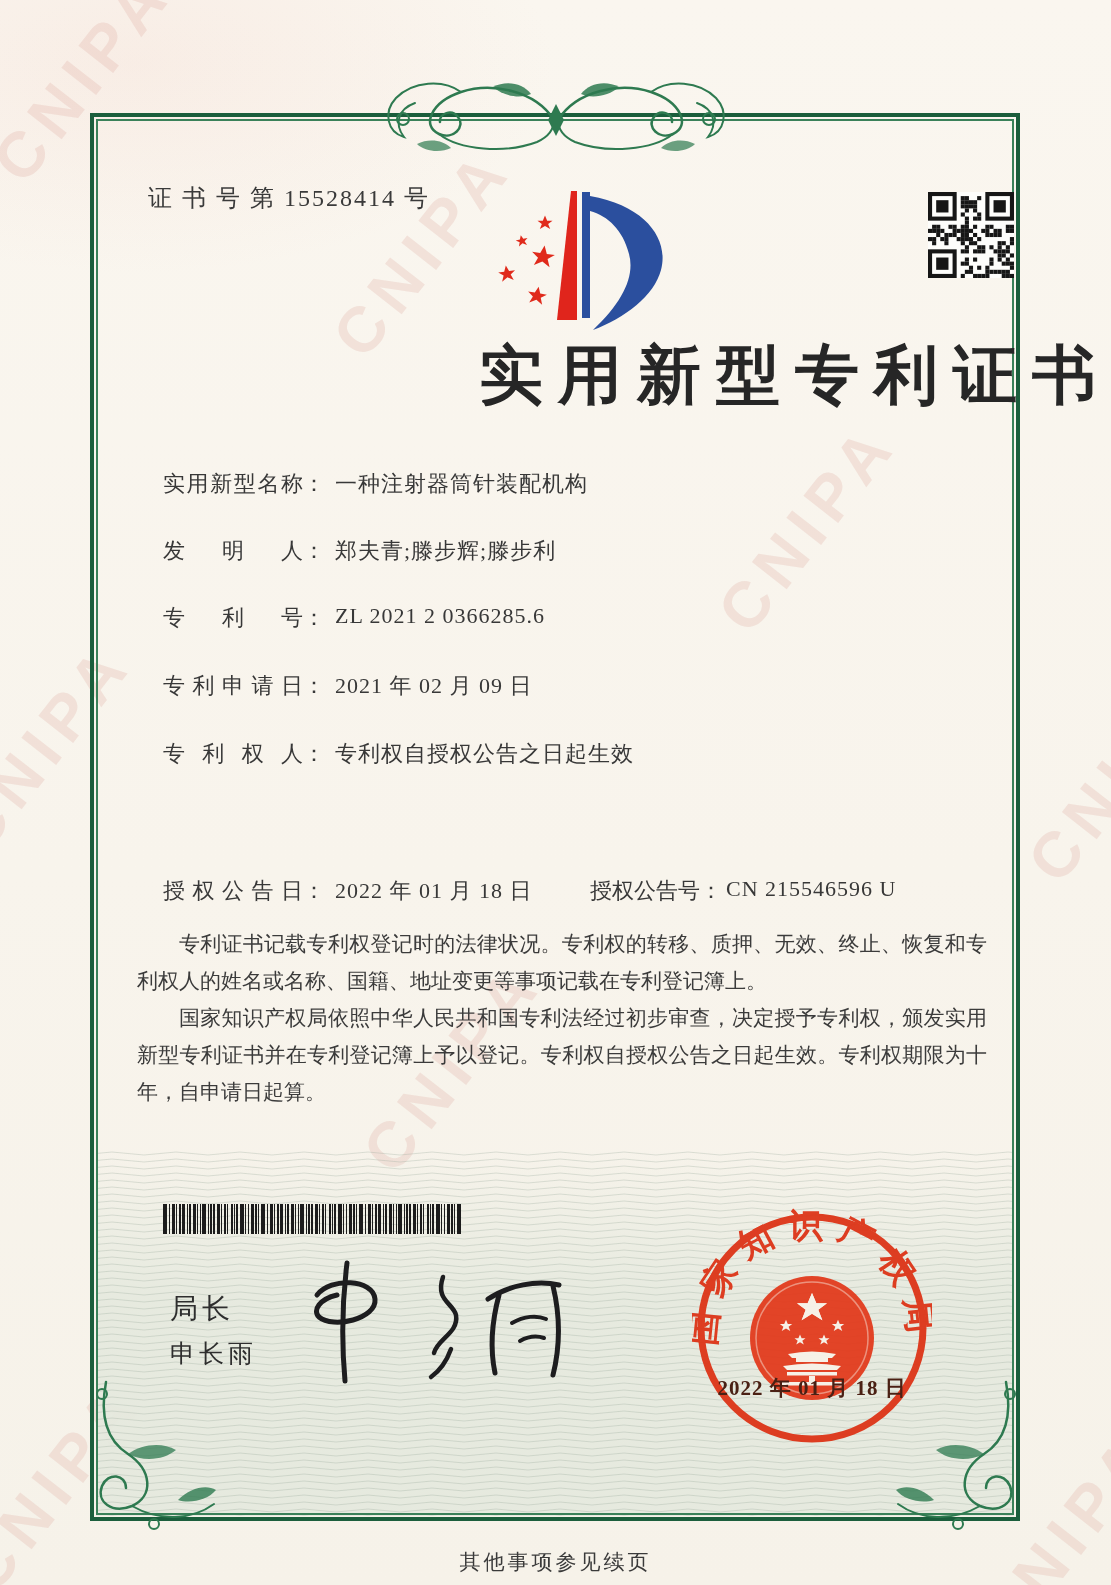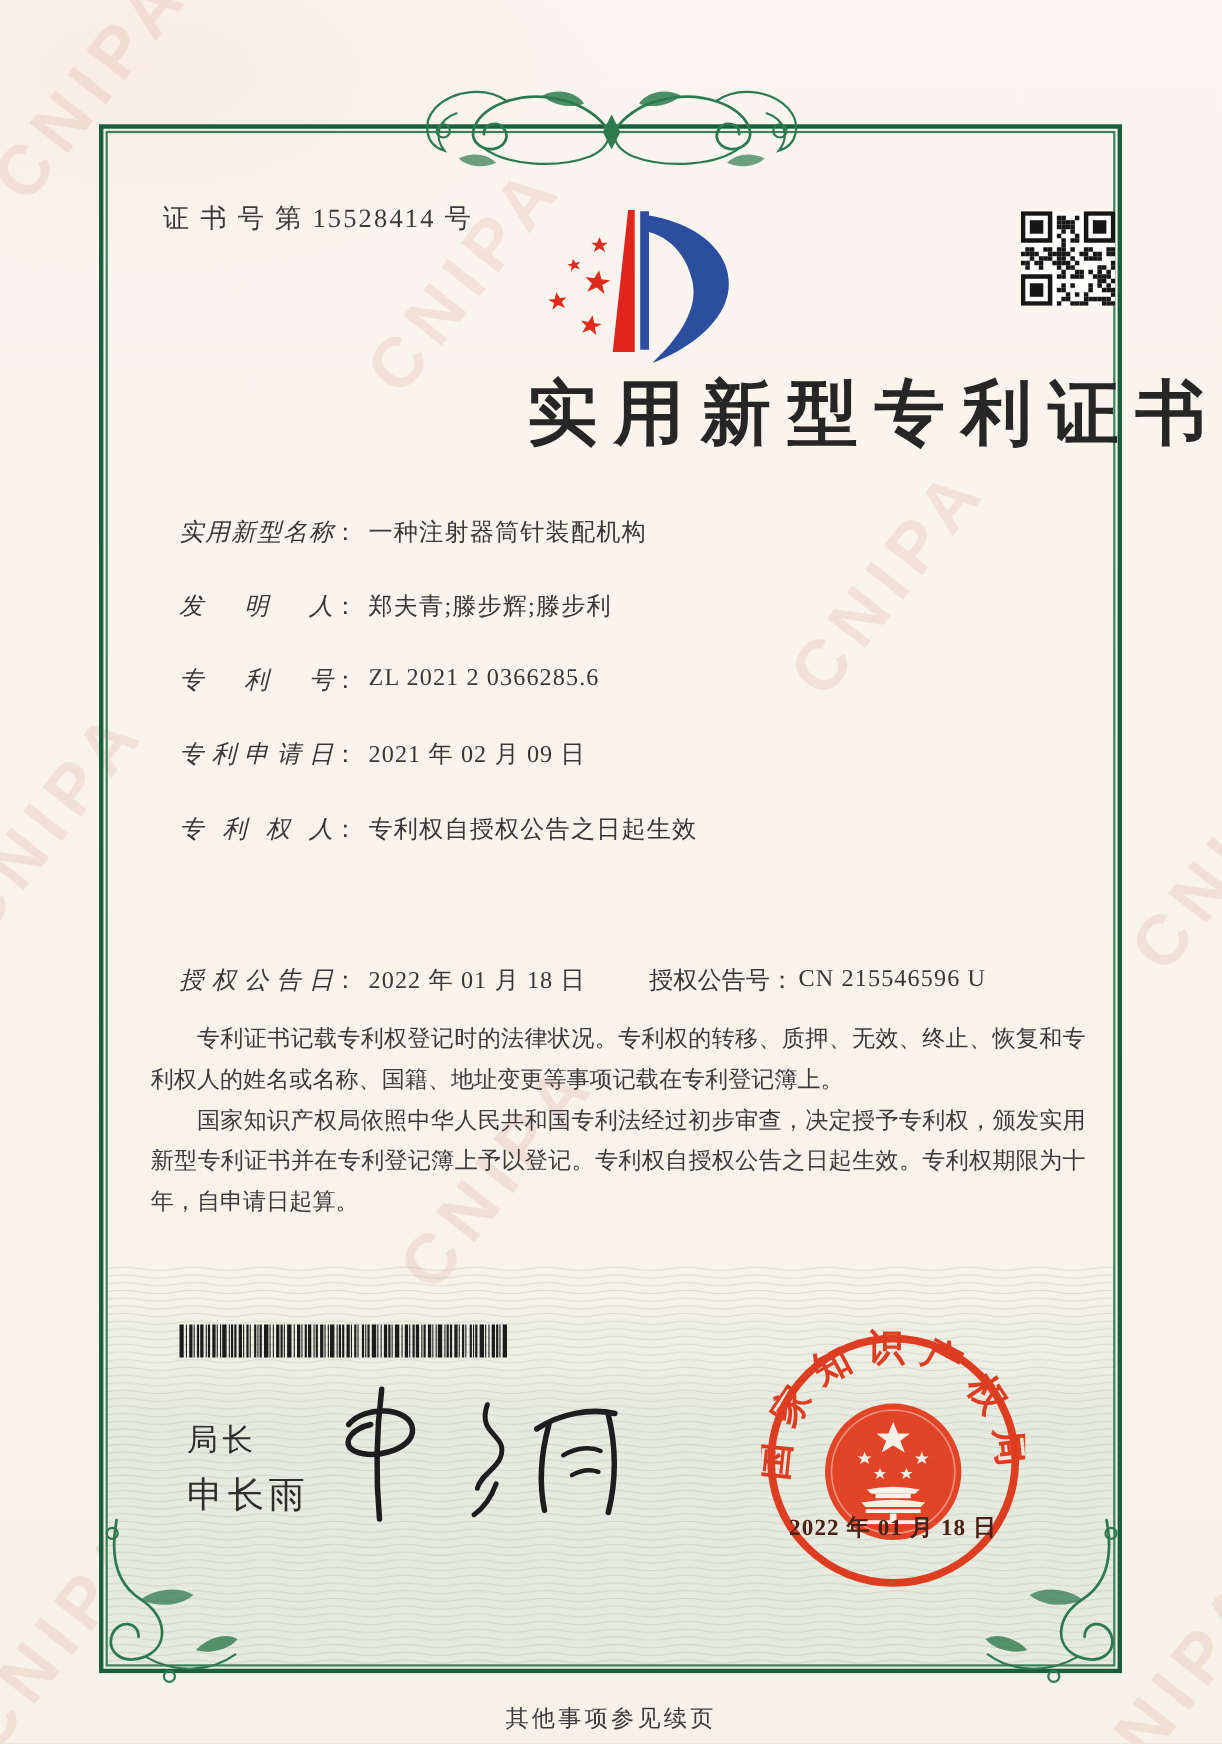--- a/index.html
+++ b/index.html
@@ -37,35 +37,35 @@
   
   .cert-no{position:absolute;left:148px;top:182px;font-size:24px;letter-spacing:2px;color:#3a3a3a;}
   .logo{position:absolute;left:455px;top:178px;}
   .qr{position:absolute;left:928px;top:192px;}
   .title{
     position:absolute;left:0;top:332px;width:100%;text-align:right;
     font-size:64px;font-weight:700;letter-spacing:15px;text-indent:15px;color:#262626;
   }
   
   .row{position:absolute;left:163px;font-size:22px;color:#383838;white-space:nowrap;}
-  .lbl{display:inline-block;width:140px;text-align:justify;text-align-last:justify;vertical-align:top;font-style:italic;}
+  .lbl{display:inline-block;width:140px;text-align:justify;text-align-last:justify;vertical-align:top;}
   .colon{display:inline-block;vertical-align:top;}
   .val{display:inline-block;margin-left:10px;vertical-align:top;letter-spacing:1px;text-align:center;}
   .val2{white-space:normal;line-height:38px;margin-top:0;}
   .grant-no{position:absolute;left:427px;top:0;}
   
   .body-text{
     position:absolute;left:137px;top:926px;width:850px;
     font-size:21px;line-height:37px;color:#3b3b3b;text-align:justify;
   }
   .body-text p{margin:0;text-indent:2em;}
   
   .barcode{position:absolute;left:163px;top:1203px;}
   .sig-title{position:absolute;left:170px;top:1290px;font-family:Liberation Mono, monospace;font-size:28px;letter-spacing:4px;color:#2e2e2e;}
-  .sig-name{position:absolute;left:170px;top:1337px;font-family:"Liberation Sans","DejaVu Sans",sans-serif;font-size:33px;letter-spacing:4px;color:#2e2e2e;}
+  .sig-name{position:absolute;left:170px;top:1337px;font-family:"Liberation Sans","DejaVu Sans",sans-serif;font-size:25px;letter-spacing:4px;color:#2e2e2e;}
   .signature{position:absolute;left:285px;top:1255px;}
   .seal{position:absolute;left:692px;top:1208px;opacity:.94;}
   .seal-date{
     position:absolute;left:692px;top:1374px;width:240px;text-align:center;
     font-size:21px;font-weight:700;letter-spacing:1px;color:#4a2014;z-index:5;
   }
   .page-num{position:absolute;left:0;top:1481px;width:100%;text-align:center;font-size:19px;letter-spacing:3px;color:#444;}
   .cont-note{position:absolute;left:0;top:1548px;width:100%;text-align:center;font-size:21px;letter-spacing:3px;color:#3a3a3a;}
   
   .orn-top{position:absolute;left:373px;top:74px;}

